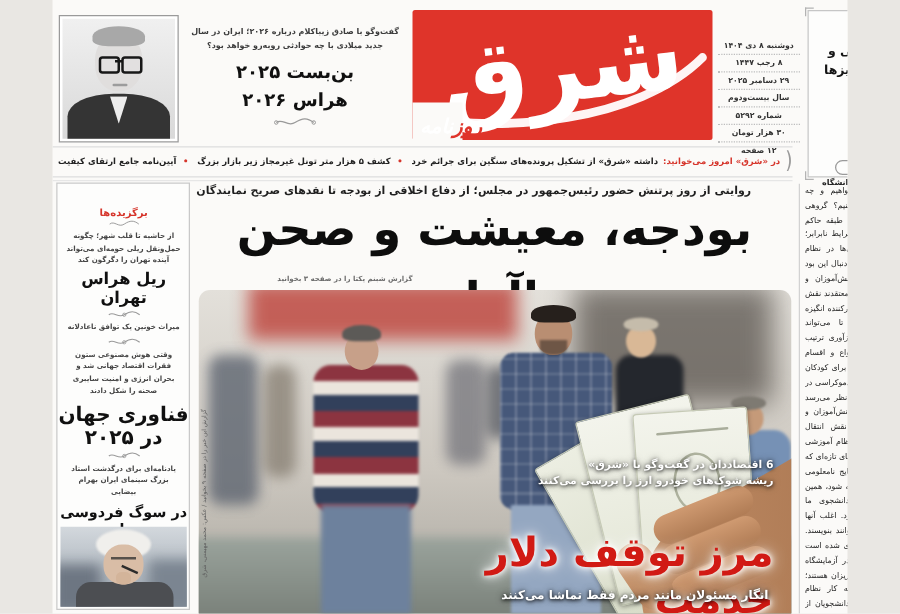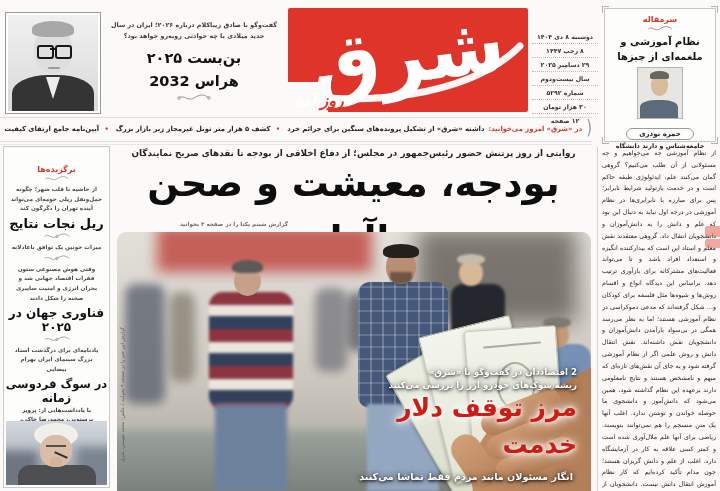--- a/index.html
+++ b/index.html
@@ -1,17 +1,17 @@
 <!DOCTYPE html>
 <html lang="fa" dir="rtl"><head>
 <meta charset="utf-8">
 <style>
   html,body{margin:0;padding:0;}
   body{font-family:"DejaVu Sans","Liberation Sans",sans-serif;background:#e9e7e3;}
-  .page{position:relative;width:720px;height:491px;margin:0 auto;background:#fbfaf8;overflow:hidden;direction:rtl;}
+  .page{position:relative;width:636px;height:491px;margin:0 auto;background:#fbfaf8;overflow:hidden;direction:rtl;}
   .abs{position:absolute;}
   .hairline{background:#ddd;height:1px;}
 
   
   .portrait-frame{left:5px;top:12px;width:96px;height:102px;border:1px solid #9a9a9a;background:#fff;padding:2px;box-sizing:border-box;}
   .z-photo{position:relative;width:100%;height:100%;background:linear-gradient(180deg,#f0f0f0,#d9d9d9);overflow:hidden;}
   .z-suit{position:absolute;left:4px;top:60px;width:82px;height:40px;background:#343434;border-radius:45% 45% 0 0;}
   .z-shirt{position:absolute;left:38px;top:62px;width:14px;height:22px;background:#ededed;clip-path:polygon(50% 100%,0 0,100% 0);}
   .z-head{position:absolute;left:26px;top:12px;width:38px;height:46px;background:#e0dedd;border-radius:46%;}
   .z-hair{position:absolute;left:24px;top:6px;width:42px;height:16px;background:#a8a8a8;border-radius:50% 50% 30% 30%;}
@@ -55,21 +55,21 @@
   .red-tab{left:705px;width:15px;background:rgba(228,84,72,.5);border-radius:2px 0 0 2px;}
 
   
   .ticker{left:2px;top:119px;width:590px;height:19px;display:flex;align-items:center;gap:4px;white-space:nowrap;overflow:hidden;}
   .paren{color:#9a9a9a;font-size:15px;line-height:1;transform:scaleY(1.25);}
   .ticker-label{color:#d6352b;font-weight:800;font-size:6.8px;}
   .ticker-item{color:#222;font-weight:600;font-size:6.8px;}
   .ticker-item + .ticker-item::before{content:"•  ";color:#d6352b;font-weight:900;margin:0 3px;}
 
   
-  .lead-kicker{left:115px;top:148px;width:477px;text-align:center;font-size:8.8px;font-weight:800;color:#1f1f1f;}
+  .lead-kicker{left:115px;top:148px;width:477px;text-align:left;font-size:8.8px;font-weight:800;color:#1f1f1f;}
   .lead-headline{left:115px;top:156px;width:477px;text-align:center;font-size:37px;font-weight:900;color:#0d0d0d;letter-spacing:-.5px;line-height:1.5;}
   .lead-note{left:118px;top:221px;width:170px;font-size:5.6px;color:#6b6b6b;font-weight:600;}
 
   
   .photo{left:117px;top:232px;width:474px;height:259px;border-radius:9px 9px 0 0;overflow:hidden;background:linear-gradient(180deg,#e3e0da 0%,#cdc8c0 55%,#a8a59d 100%);}
   .photo *{position:absolute;}
   .ph-sign{left:40px;top:-6px;width:215px;height:46px;background:#bf4a42;filter:blur(7px);opacity:.85;}
   .ph-shop{left:300px;top:-4px;width:160px;height:95px;background:#453f39;filter:blur(11px);opacity:.65;}
   .ph-ground{left:-10px;top:198px;width:500px;height:70px;background:linear-gradient(#9aa39c,#767d76);filter:blur(4px);}
   .fig{border-radius:10px;}
@@ -103,31 +103,31 @@
   .hand{filter:none;}
   .h-arm{left:356px;top:150px;width:230px;height:170px;background:linear-gradient(115deg,#c28e66,#a26f4b);border-radius:70px 10px 10px 90px;transform:rotate(-30deg);}
   .h-f1,.h-f2,.h-f3{width:84px;height:24px;background:linear-gradient(180deg,#cf9a71,#b07c55);border-radius:14px;transform:rotate(-22deg);}
   .h-f1{left:362px;top:168px;}
   .h-f2{left:368px;top:192px;}
   .h-f3{left:376px;top:216px;}
   .h-thumb{left:342px;top:200px;width:30px;height:58px;background:linear-gradient(180deg,#d2a078,#b5835c);border-radius:16px;transform:rotate(-34deg);}
 
   .ph-kicker{right:14px;text-align:left;left:auto;color:#fff;font-weight:800;font-size:8.6px;text-shadow:0 1px 3px rgba(0,0,0,.9),0 0 6px rgba(0,0,0,.6);}
   .pk1{top:135px;}.pk2{top:148px;}
-  .ph-head{right:14px;left:auto;text-align:center;color:#d11a14;font-weight:900;font-size:25px;line-height:1;text-shadow:0 0 4px #fff,0 0 8px #fff,0 0 14px rgba(255,255,255,.9);}
+  .ph-head{right:14px;left:auto;text-align:center;color:#d11a14;font-weight:900;font-size:32px;line-height:1;text-shadow:0 0 4px #fff,0 0 8px #fff,0 0 14px rgba(255,255,255,.9);margin-top:31px;}
   .ph1{top:163px;}.ph2{top:200px;}
   .ph-sub{right:18px;left:auto;top:239px;color:#fff;font-weight:800;font-size:9.6px;text-shadow:0 1px 3px rgba(0,0,0,.95),0 0 6px rgba(0,0,0,.7);}
   .ph-credit{left:3px;top:95px;width:10px;height:160px;writing-mode:vertical-rl;transform:rotate(180deg);font-size:4.8px;color:#5f5f5f;letter-spacing:.5px;}
 
   
   .sidebar{left:3px;top:146px;width:107px;height:342px;border:1px solid #c9c9c9;background:#fdfdfc;box-sizing:border-box;text-align:center;overflow:hidden;}
   .sb-title{color:#d6352b;font-size:8px;font-weight:800;letter-spacing:3px;margin-top:18px;}
   .sb-kicker{font-size:5.7px;font-weight:600;color:#474747;line-height:1.7;padding:0 6px;margin-top:3px;}
   .sb-head{font-weight:900;color:#101010;margin:2px 0 1px;}
-  .h1{font-size:13px;}.h2{font-size:10.5px;}.h3{font-size:12px;}.h4{font-size:11.5px;}
+  .h1{font-size:13px;}.h2{font-size:10.5px;}.h3{font-size:16px;}.h4{font-size:11.5px;}
   .sb-sub{font-size:5.6px;font-weight:600;color:#3a3a3a;line-height:1.7;padding:0 7px;}
   .sb-pages{font-size:5.8px;font-weight:800;color:#222;margin-top:2px;}
   .sb-photo{position:absolute;left:2px;bottom:2px;width:101px;height:64px;background:linear-gradient(180deg,#d3d8dd,#97a1ab);overflow:hidden;}
   .sb-photo *{position:absolute;}
   .bz-seat1{left:-8px;top:30px;width:40px;height:40px;background:#6d7682;filter:blur(5px);}
   .bz-seat2{left:70px;top:26px;width:40px;height:44px;background:#7b8591;filter:blur(5px);}
   .bz-shoulders{left:12px;top:44px;width:78px;height:22px;background:#4c4e52;border-radius:12px 12px 0 0;filter:blur(.6px);}
   .bz-hair{left:28px;top:2px;width:44px;height:24px;background:#f0efec;border-radius:50%;filter:blur(.7px);}
   .bz-face{left:34px;top:14px;width:32px;height:32px;background:#d9bda6;border-radius:46%;filter:blur(.3px);}
   .bz-brow{left:40px;top:24px;width:20px;height:2px;background:#56504a;}
@@ -157,21 +157,21 @@
       <div class="z-gl r"></div>
       <div class="z-bridge"></div>
       <div class="z-mouth"></div>
     </div>
   </div>
 
   <div class="abs feature-text">
     <div class="feature-kicker">گفت‌وگو با صادق زیباکلام درباره ۲۰۲۶؛ ایران در سال جدید میلادی با چه حوادثی روبه‌رو خواهد بود؟</div>
     <div class="feature-title">
       <div>بن‌بست ۲۰۲۵</div>
-      <div>هراس 2032</div>
+      <div>هراس ۲۰۲۶</div>
     </div>
     <svg class="flourish" width="34" height="9" viewBox="0 0 34 9">
         <path d="M2 5 C7 1,11 9,17 5 S27 1,32 5" stroke="#999" fill="none" stroke-width="1"></path>
         <circle cx="2" cy="5" r="1.4" fill="none" stroke="#999" stroke-width=".8"></circle>
         <circle cx="32" cy="5" r="1.4" fill="none" stroke="#999" stroke-width=".8"></circle>
       </svg>
   </div>
 
   <div class="abs masthead">
     <svg class="logo-tail" width="240" height="104">
@@ -258,41 +258,41 @@
     <div class="bill b1"></div>
     <div class="bill b3"></div>
     <div class="b-oval"></div>
     <div class="b-line bl1"></div>
     <div class="b-line bl2"></div>
     <div class="h-arm hand"></div>
     <div class="h-f1 hand"></div>
     <div class="h-f2 hand"></div>
     <div class="h-f3 hand"></div>
     <div class="h-thumb hand"></div>
-    <div class="ph-kicker pk1">2 اقتصاددان در گفت‌وگو با «شرق»</div>
+    <div class="ph-kicker pk1">6 اقتصاددان در گفت‌وگو با «شرق»</div>
     <div class="ph-kicker pk2">ریشه شوک‌های خودرو ارز را بررسی می‌کنند</div>
     <div class="ph-head ph1">مرز توقف دلار</div>
     <div class="ph-head ph2">خدمت</div>
     <div class="ph-sub">انگار مسئولان مانند مردم فقط تماشا می‌کنند</div>
     <div class="ph-credit">گزارش این خبر را در صفحه ۹ بخوانید / عکس: محمد مهیمنی، شرق</div>
   </div>
 
   <div class="abs sidebar">
     <i class="corner c-tl"></i>
       <i class="corner c-tr"></i>
       <i class="corner c-bl"></i>
       <i class="corner c-br"></i>
     <div class="sb-title">برگزیده‌ها</div>
     <svg class="flourish" width="28" height="7" viewBox="0 0 34 9">
         <path d="M2 5 C7 1,11 9,17 5 S27 1,32 5" stroke="#9a9a9a" fill="none" stroke-width="1"></path>
       </svg>
 
     <div>
       <div class="sb-kicker">از حاشیه تا قلب شهر؛ چگونه حمل‌ونقل ریلی حومه‌ای می‌تواند آینده تهران را دگرگون کند</div>
-      <div class="sb-head h1">ریل نجات نتایج</div>
+      <div class="sb-head h1">ریل هراس تهران</div>
     </div>
     <svg class="flourish" width="28" height="8" viewBox="0 0 34 9">
         <path d="M2 5 C7 1,11 9,17 5 S27 1,32 5" stroke="#9a9a9a" fill="none" stroke-width="1"></path>
         <circle cx="17" cy="5" r="1.6" fill="none" stroke="#9a9a9a" stroke-width=".8"></circle>
       </svg>
 
     <div>
       <div class="sb-kicker">میراث خونین یک توافق ناعادلانه</div>
     </div>
     <svg class="flourish" width="28" height="8" viewBox="0 0 34 9">

